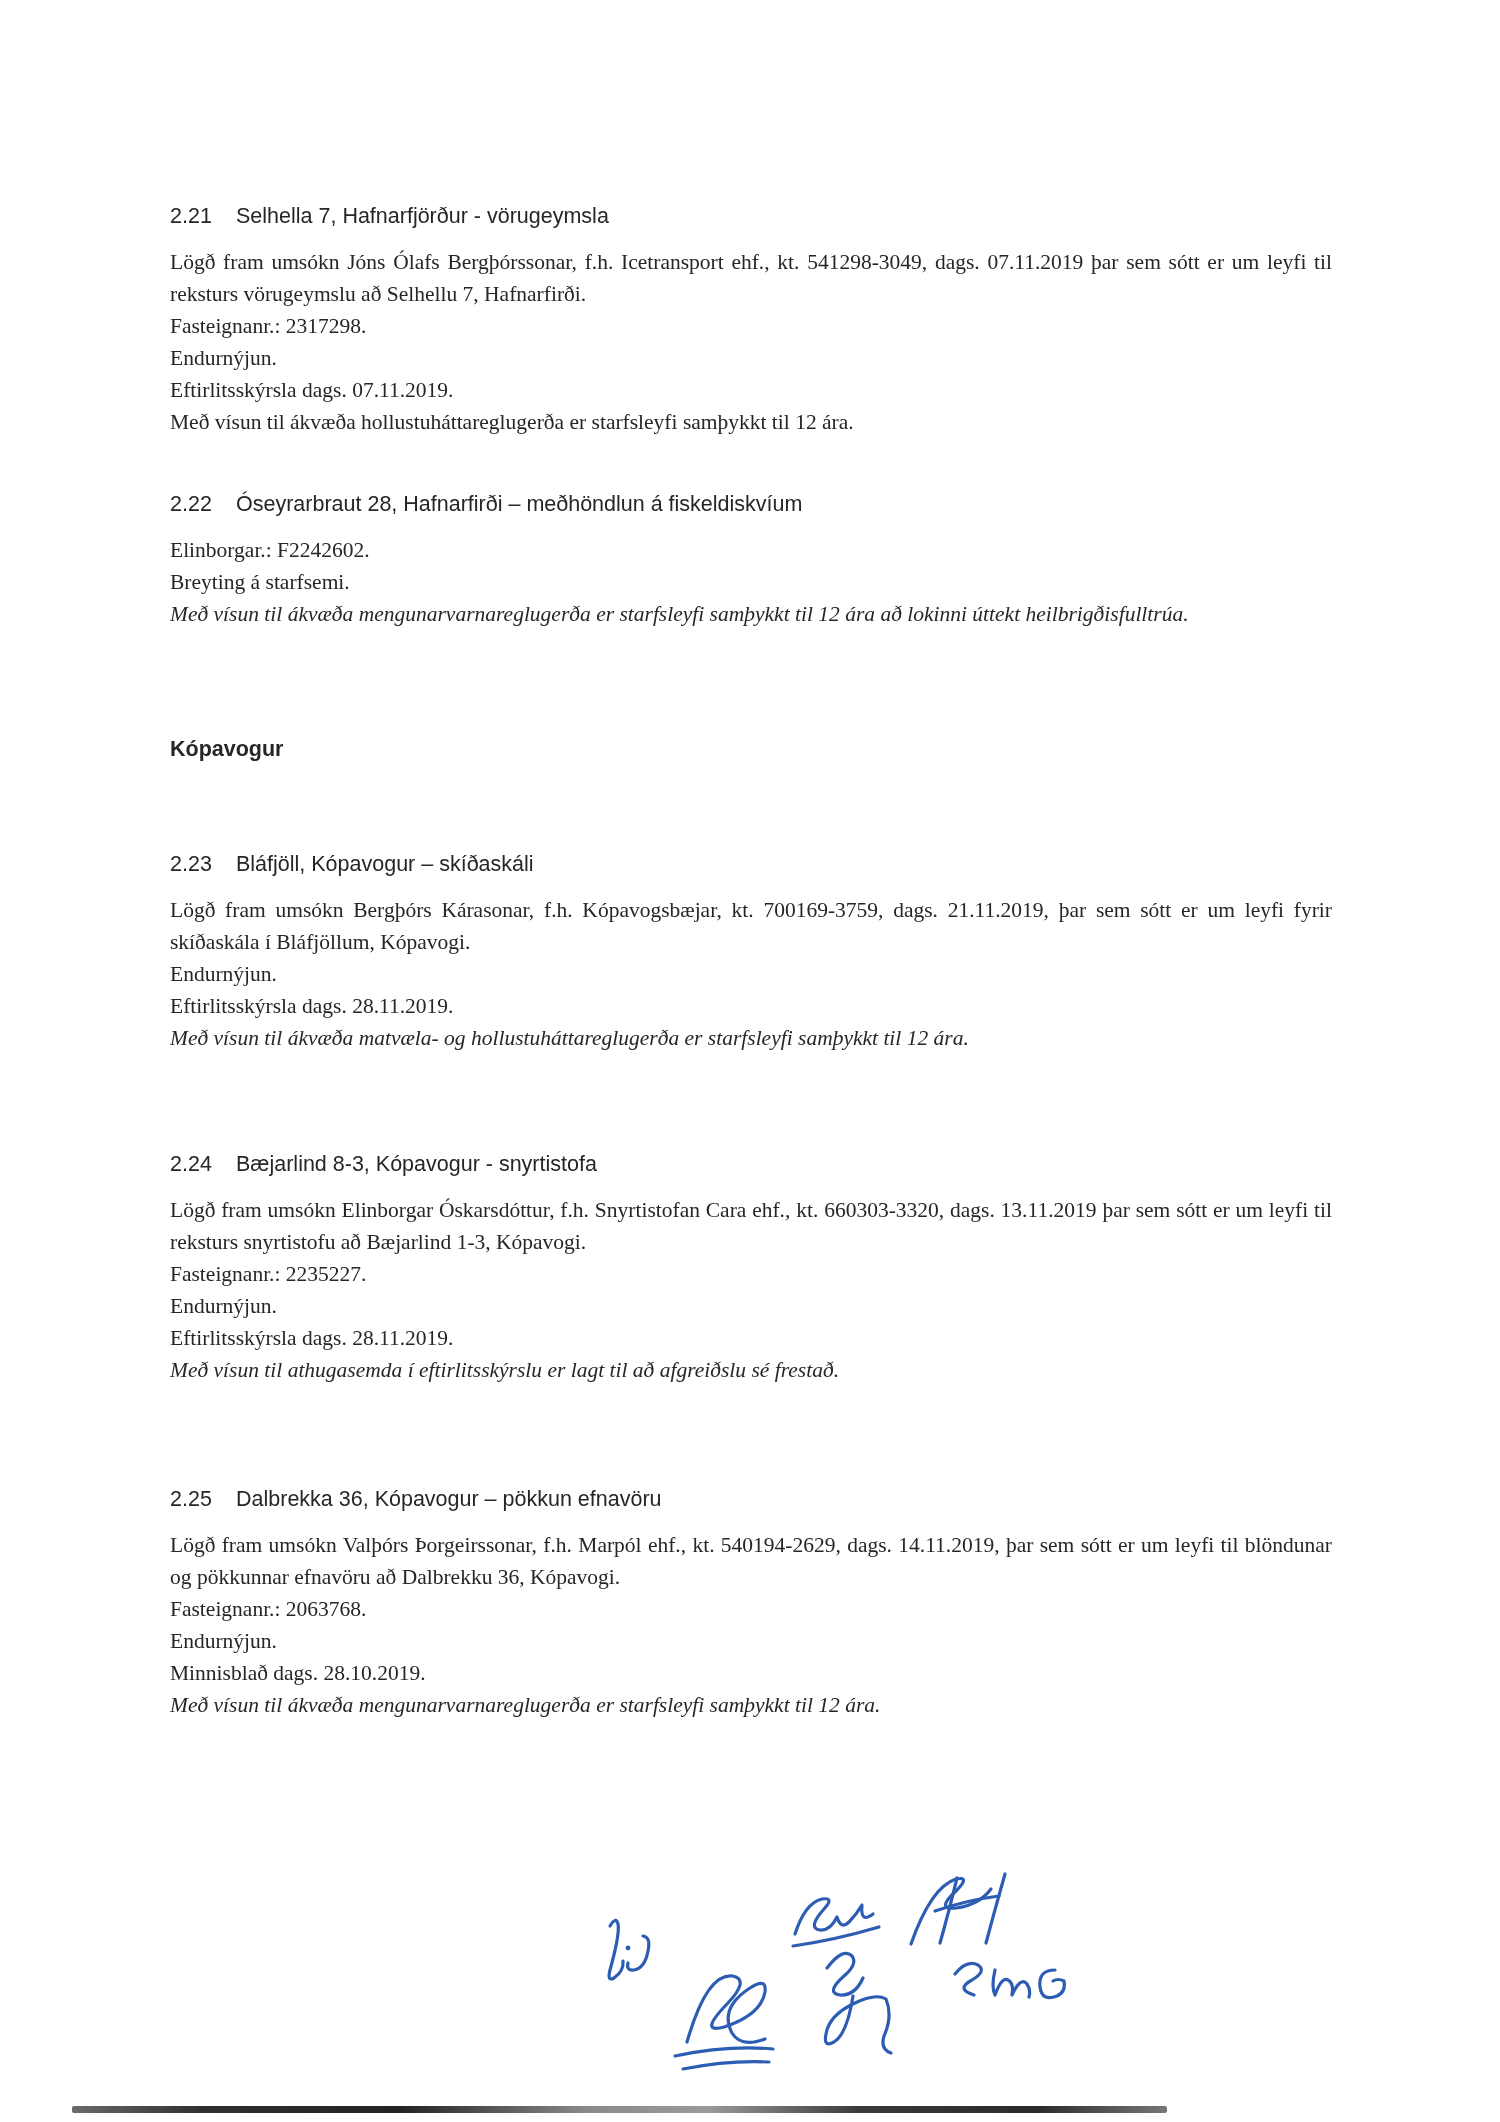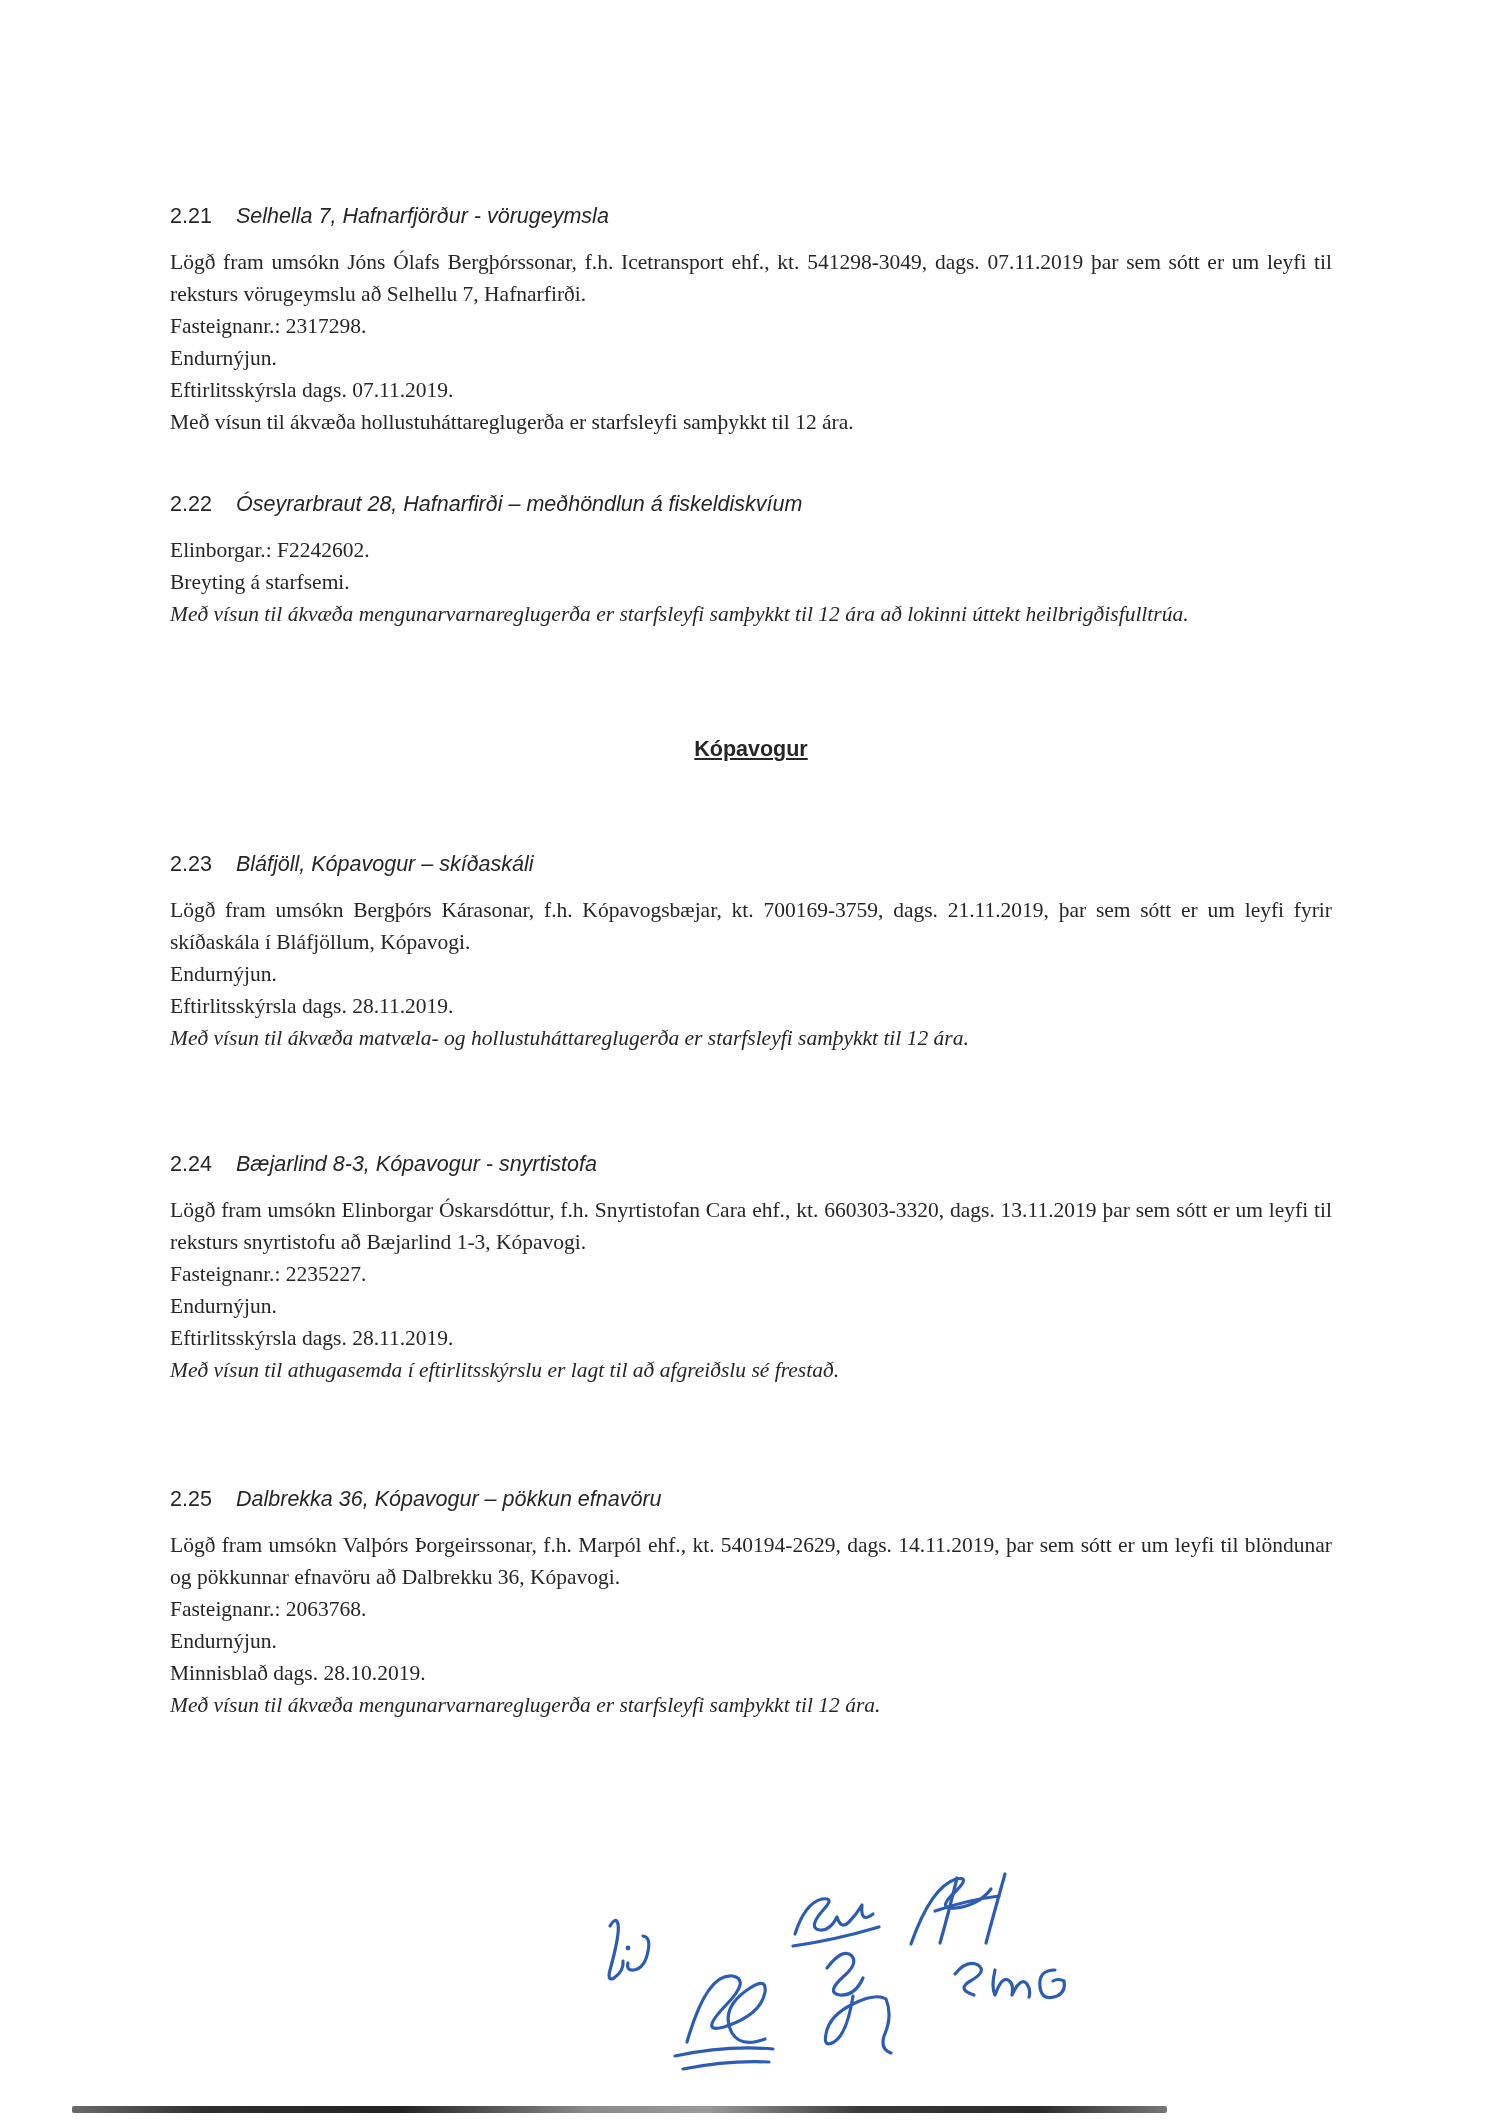--- a/index.html
+++ b/index.html
@@ -21,34 +21,32 @@
     font-size: 21.5px;
     line-height: 32px;
     margin-bottom: 14px;
     white-space: nowrap;
   }
   .section-number {
     display: inline-block;
     min-width: 66px;
     font-style: normal;
   }
-  .section-title { font-style: italic; }
+  .section-title { }
   p.doc-para, p.doc-line {
     font-size: 21.5px;
     line-height: 32px;
     font-family: Liberation Serif, serif;
   }
   p.doc-para { text-align: justify; }
   p.italic { font-style: italic; }
   .city-heading {
     font-weight: bold;
     font-size: 21.5px;
     line-height: 32px;
-    text-align: center;
-    text-decoration: underline;
   }
   
   #doc-flow > *:nth-child(2) { margin-top: 50px; }
   #doc-flow > *:nth-child(3) { margin-top: 103px; }
   #doc-flow > *:nth-child(4) { margin-top: 83px; }
   #doc-flow > *:nth-child(5) { margin-top: 94px; }
   #doc-flow > *:nth-child(6) { margin-top: 97px; }
   .signatures {
     position: absolute;
     left: 555px;

